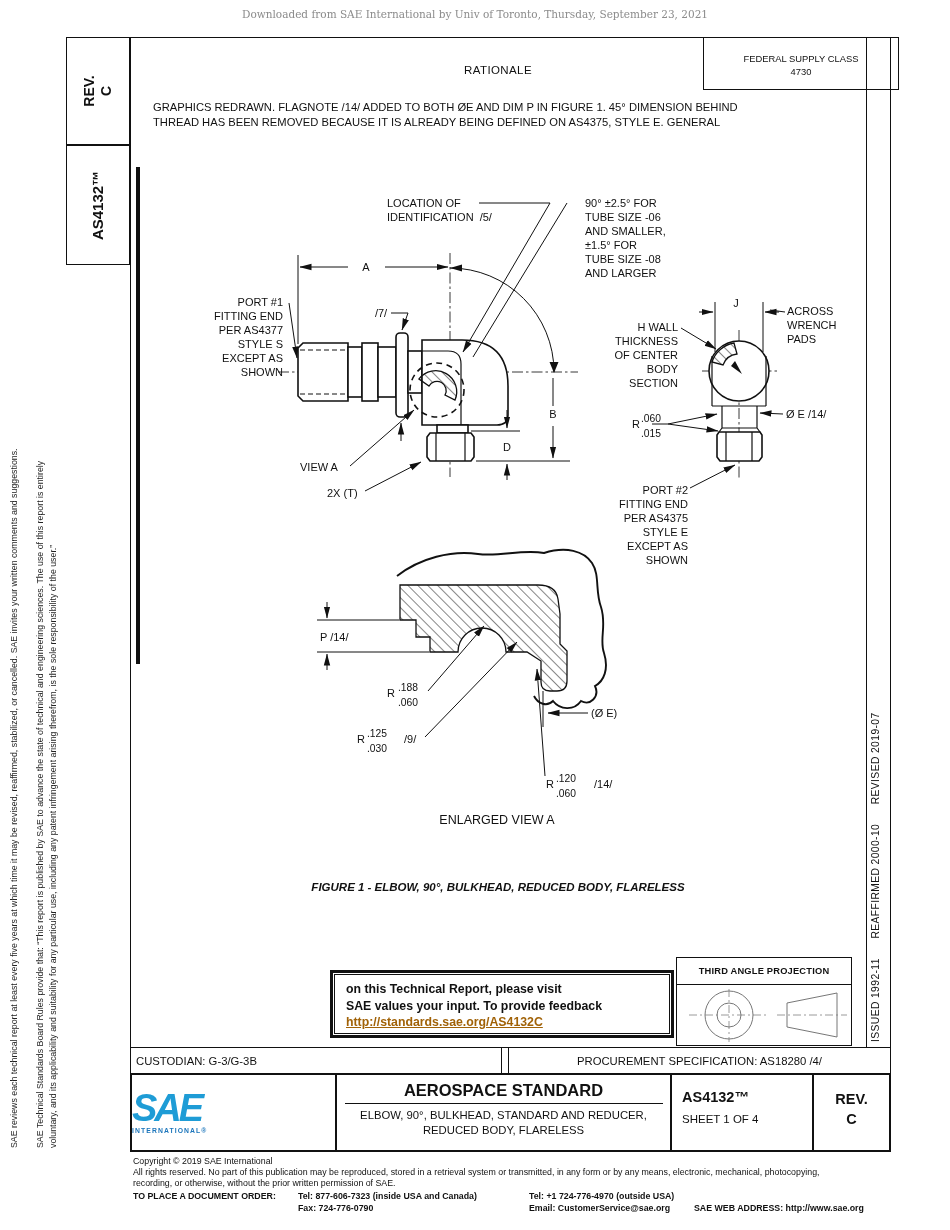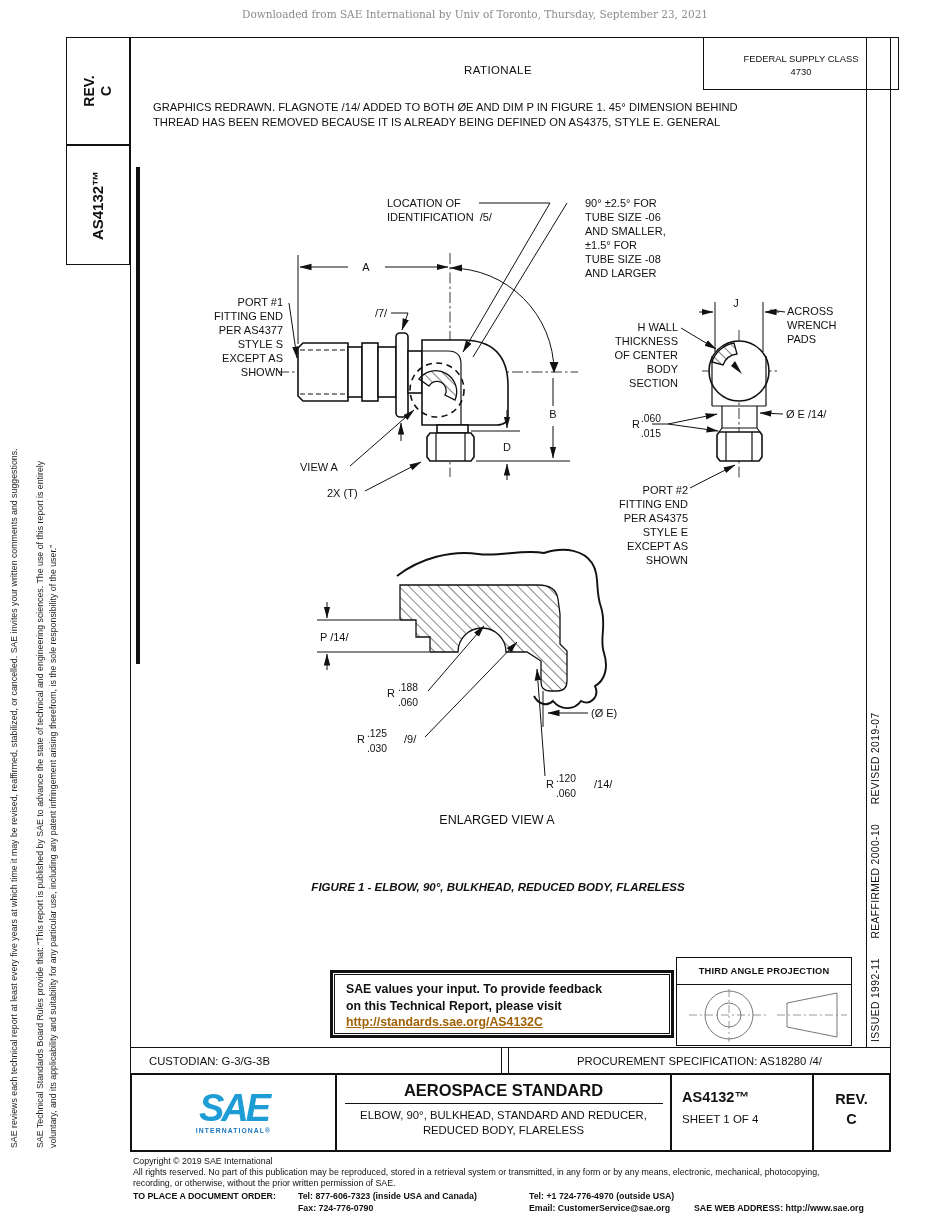--- a/index.html
+++ b/index.html
@@ -32,29 +32,29 @@
   .fbox-inner{position:absolute;left:1px;top:1px;right:1px;bottom:1px;border:1px solid #111;
               padding:6px 0 0 11px;box-sizing:border-box;font-size:12.3px;font-weight:bold;line-height:16.5px;}
   .fbox a{color:#a16207;}
   
   .proj{left:676px;top:957px;width:176px;height:89px;border:1.5px solid #111;box-sizing:border-box;font-weight:bold;}
   .proj-title{border-bottom:1.5px solid #111;height:26px;text-align:center;font-size:9.3px;
               line-height:26px;letter-spacing:.2px;}
   
   .cust{left:130px;top:1047px;width:761px;height:26px;border-top:1.5px solid #111;box-sizing:border-box;}
   .cust-c1{position:absolute;left:0;top:0;width:372px;height:26px;border-right:1.5px solid #111;
-           box-sizing:border-box;font-size:11.3px;line-height:26px;padding-left:19px;}
+           box-sizing:border-box;font-size:11.3px;line-height:26px;padding-left:6px;}
   .cust-gap{position:absolute;left:378px;top:0;width:0;height:26px;border-left:1.2px solid #111;}
   .cust-c2{position:absolute;left:378px;top:0;width:383px;height:26px;text-align:center;
            font-size:11.3px;line-height:26px;}
   
   .tblock{left:130px;top:1073px;width:761px;height:79px;border:2px solid #111;box-sizing:border-box;}
   .tb-cell{position:absolute;top:0;height:100%;box-sizing:border-box;}
   .tb-logo{left:0;width:205px;border-right:2px solid #111;display:flex;flex-direction:column;
-           align-items:center;justify-content:center;}
+           align-items:flex-start;justify-content:center;}
   .tb-title{left:205px;width:335px;border-right:2px solid #111;text-align:center;}
   .tb-num{left:540px;width:142px;border-right:2px solid #111;padding:14px 0 0 10px;}
   .tb-rev{left:682px;width:75px;text-align:center;padding-top:14px;}
   .logo-sae{font-size:38px;font-weight:bold;font-style:italic;color:#1e9cd6;line-height:34px;
             letter-spacing:-3px;}
   .logo-sub{font-size:6.8px;font-weight:bold;color:#1b75bb;letter-spacing:1.1px;margin-top:2px;}
   .tb-doc-type{font-weight:bold;font-size:16.5px;margin-top:6px;}
   .tb-rule{width:318px;margin:3px auto 4px auto;border-top:1.5px solid #111;}
   .tb-sub{font-size:11.3px;line-height:15px;}
   .tb-docnum{font-weight:bold;font-size:14.5px;}
@@ -270,22 +270,22 @@
       <text class="t f10" x="556" y="797">.060</text>
       <text class="t" x="594" y="788">/14/</text>
       <text class="t f12" x="497" y="824" text-anchor="middle">ENLARGED  VIEW  A</text>
     </g>
   </svg>
 
   <div class="abs figcap">FIGURE 1 - ELBOW, 90°, BULKHEAD, REDUCED BODY, FLARELESS</div>
 
   <div class="abs fbox">
     <div class="fbox-inner">
+      <div>on this Technical Report, please visit</div>
       <div>SAE values your input. To provide feedback</div>
-      <div>on this Technical Report, please visit</div>
       <a href="#">http://standards.sae.org/AS4132C</a>
     </div>
   </div>
 
   <div class="abs proj">
     <div class="proj-title">THIRD ANGLE PROJECTION</div>
     <svg width="173" height="60" viewBox="0 0 173 60">
       <path class="graycl" d="M 12 30 H 92"></path>
       <path class="graycl" d="M 52 4 V 57"></path>
       <circle class="gray" cx="52" cy="30" r="24"></circle>

